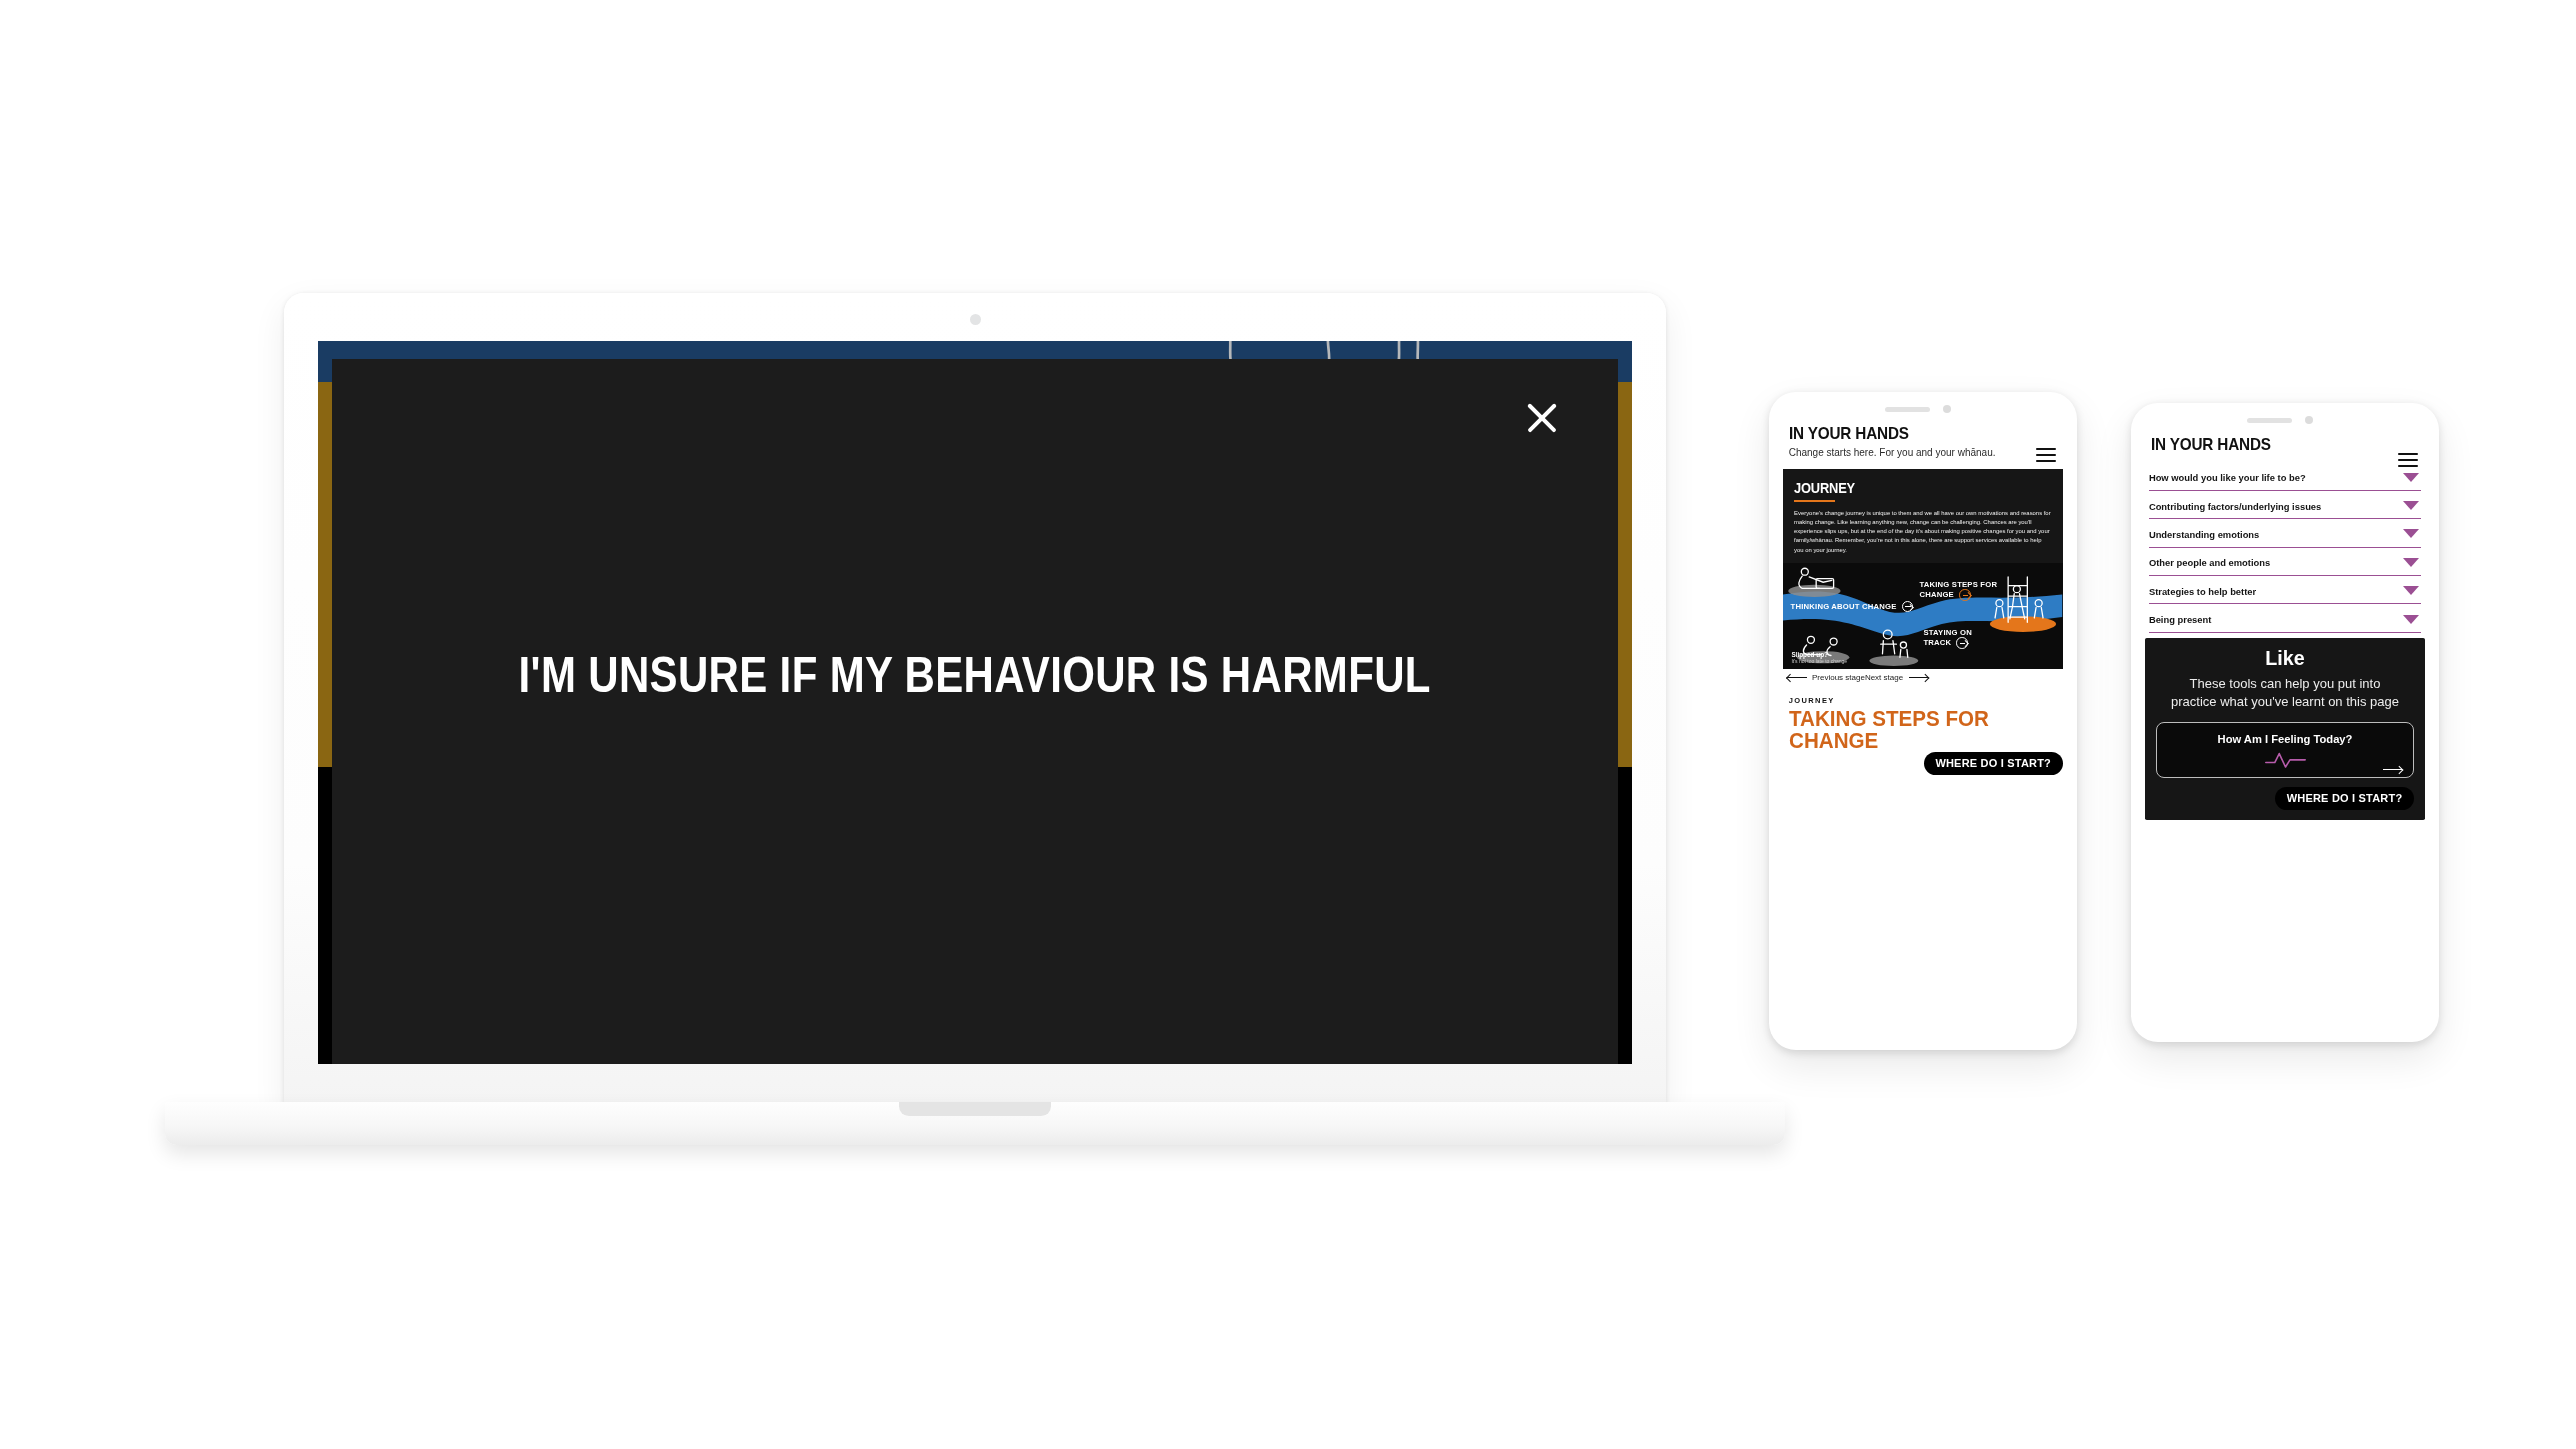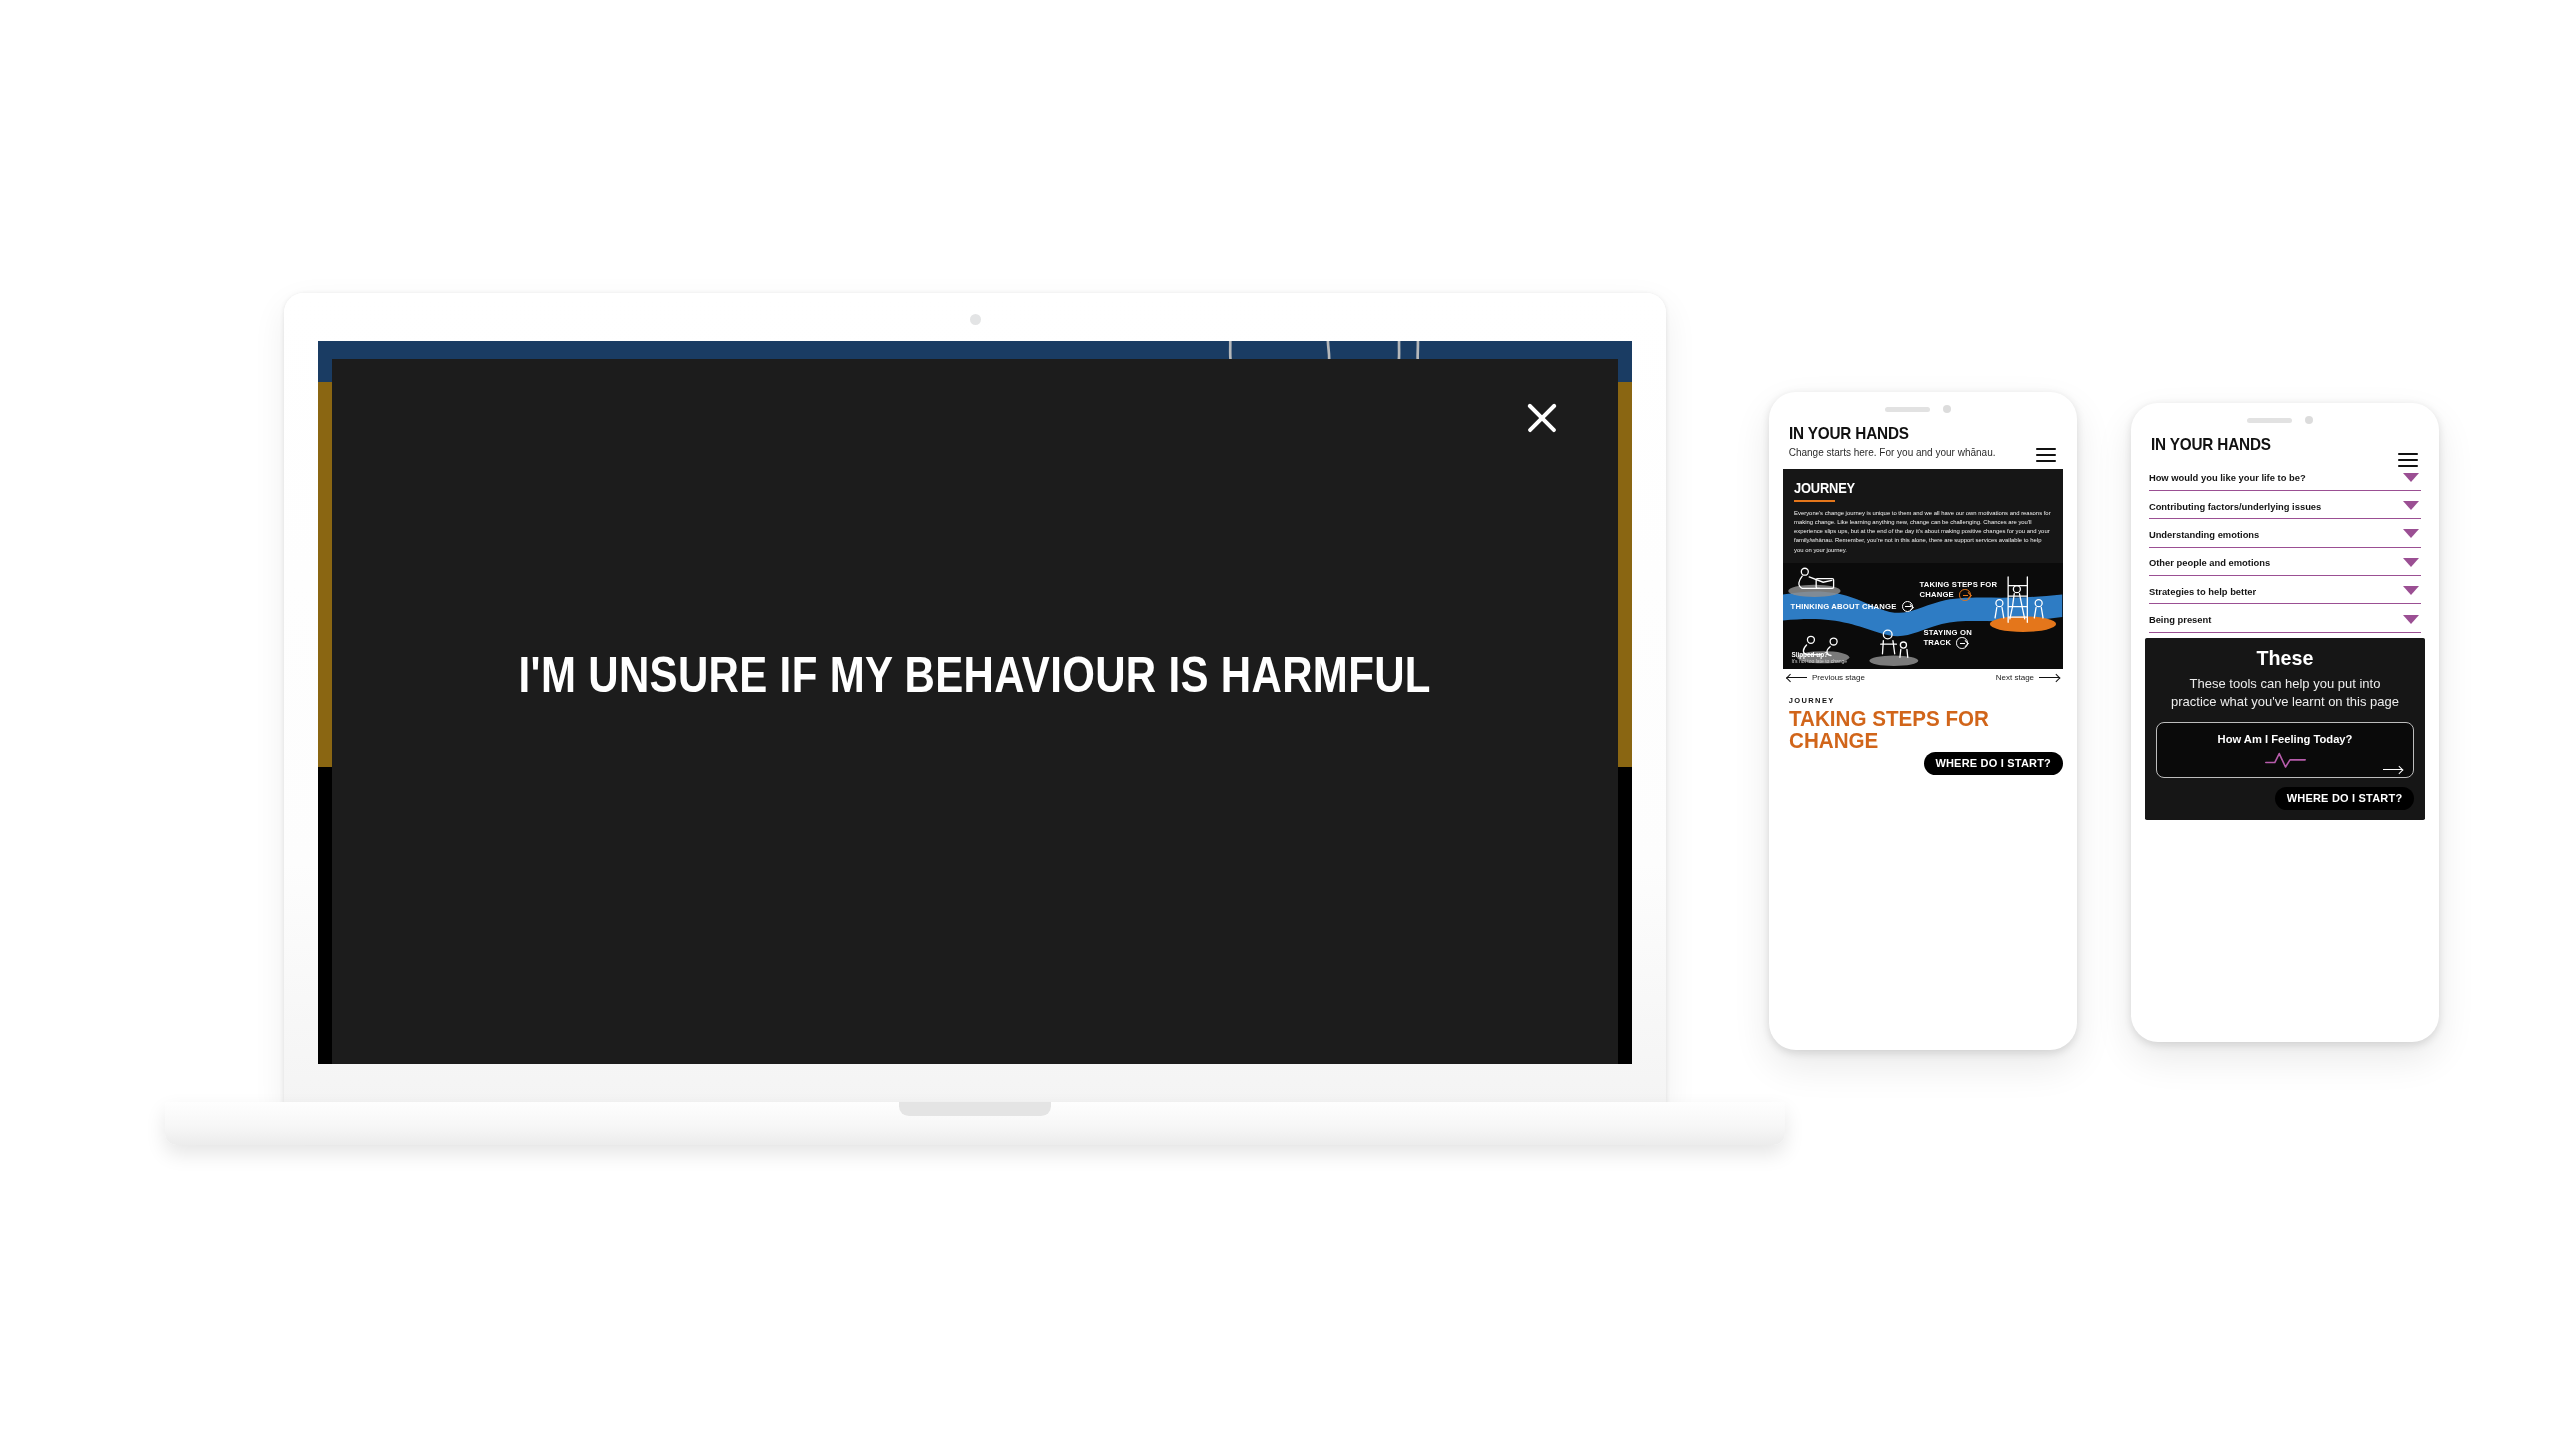--- a/index.html
+++ b/index.html
@@ -158,21 +158,21 @@
     border-top:1.1px solid #fff; border-right:1.1px solid #fff; transform: rotate(45deg);
   }
   .marrow.orange { border-color:#e4761b; }
   .marrow.orange:after { background:#e4761b; }
   .marrow.orange:before { border-top-color:#e4761b; border-right-color:#e4761b; }
   .slip-t { position:absolute; left: 8px; bottom: 4.5px; color:#fff; }
   .slip-t b { font-size: 6.4px; display:block; font-weight:800; }
   .slip-t span { font-size: 5px; color:#cfcfcf; display:block; line-height:1.25; }
 
   .j-nav {
-    display:flex; justify-content:space-between; align-items:center;
+    display:flex; justify-content:flex-start; align-items:center;
     padding: 4.5px 10.7px 2.7px 10.7px; font-size: 8px; color:#1b1b1b;
   }
   .j-nav div { display:flex; align-items:center; gap: 5.4px; }
   .arr-l, .arr-r { width: 19.7px; height: 1.4px; background:#111; position:relative; }
   .arr-l:before { content:""; position:absolute; left:0; top:-2.3px; width:5.4px; height:5.4px;
     border-left:1.4px solid #111; border-bottom:1.4px solid #111; transform: rotate(45deg); }
   .arr-r:after { content:""; position:absolute; right:0; top:-2.3px; width:5.4px; height:5.4px;
     border-right:1.4px solid #111; border-top:1.4px solid #111; transform: rotate(45deg); }
 
   .j-foot { padding: 10.7px 12.5px 0 12.5px; position:relative; }
@@ -408,21 +408,21 @@
             <div class="acc-label">Strategies to help better</div>
             <span class="chev"></span>
           </div>
           <div class="acc-item">
             <div class="acc-label">Being present</div>
             <span class="chev"></span>
           </div>
         </div>
 
         <div class="tools">
-          <div class="tools-h">These</div>
+          <div class="tools-h">Like</div>
           <div class="tools-sub">These tools can help you put into practice what you've learnt on this page</div>
 
           <div class="tool-card">
             <div class="tool-title">How Am I Feeling Today?</div>
             <div class="tool-pulse">
               <svg width="43" height="19.7" viewBox="0 0 48 22" fill="none">
                 <path d="M2 14 L12 14 L17 4 L24 19 L29 11 L34 11 L46 11" stroke="#b75cab" stroke-width="1.8" stroke-linecap="round" stroke-linejoin="round"></path>
               </svg>
             </div>
             <div class="tool-arrow"></div>

